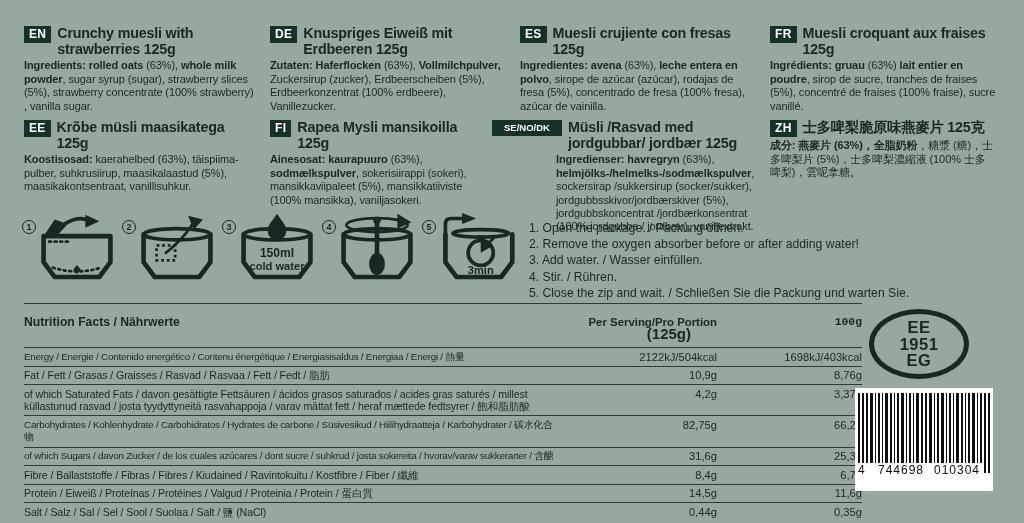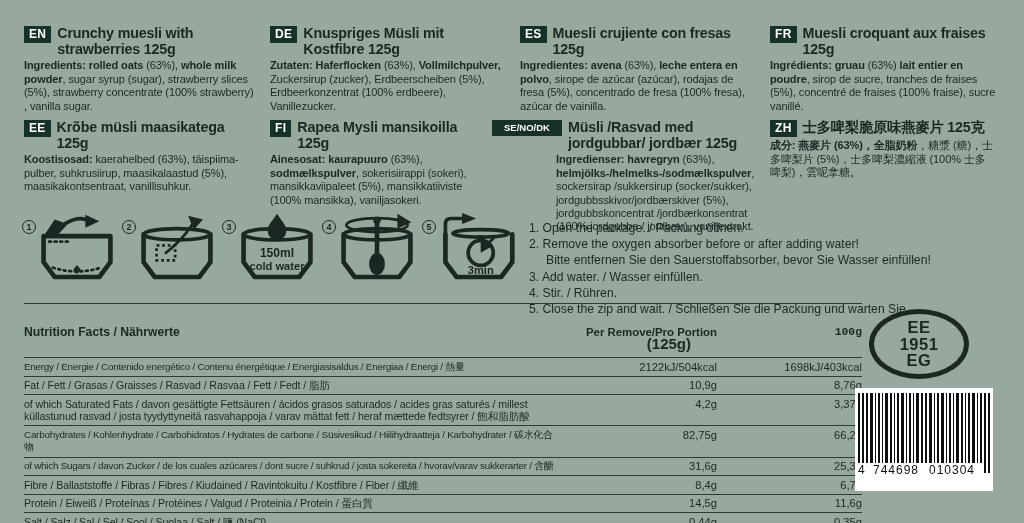--- a/index.html
+++ b/index.html
@@ -39,61 +39,61 @@
   .dashsq{stroke:var(--ink);stroke-width:3;fill:none;stroke-dasharray:3 3;}
   .ictxt{font-family:"Liberation Sans",sans-serif;font-weight:bold;fill:var(--ink);}
 
   
   .instructions{position:absolute;left:529px;top:220px;font-size:12.2px;line-height:16.2px;}
   .instr-line.indent{padding-left:17px;}
 
   
   .ntable{position:absolute;left:24px;top:303px;width:838px;}
   .t-row{display:flex;align-items:flex-start;border-top:1.5px solid var(--line);padding:2.5px 0;}
-  .t-head{align-items:flex-start;padding:22px 0 7px;}
+  .t-head{align-items:flex-start;padding:12px 0 7px;}
   .lbl{flex:1;font-size:10.6px;letter-spacing:-.1px;padding-right:6px;line-height:12.6px;}
   .condensed .lbl{font-size:9.9px;letter-spacing:-.25px;}
   .v1{flex:0 0 150px;text-align:right;font-size:11.2px;}
   .v2{flex:0 0 145px;text-align:right;font-size:11.2px;}
   .t-head .lbl{font-size:12.2px;font-weight:bold;letter-spacing:0;}
   .t-head .v1{font-weight:bold;font-size:11.4px;line-height:12px;}
   .t-head .v1 .sub{display:block;font-weight:bold;font-size:15px;padding-right:26px;}
   .t-head .v2{font-weight:bold;font-size:11.4px;font-family:Liberation Mono, monospace;}
 
   
   .stamp{position:absolute;left:869px;top:309px;width:100px;height:70px;border:5px solid var(--ink);
          border-radius:50%;display:flex;flex-direction:column;align-items:center;justify-content:center;
          font-weight:bold;font-size:16.5px;line-height:1.0;letter-spacing:.5px;}
 
   
   .barcode{position:absolute;left:855px;top:388px;width:138px;height:103px;background:var(--barcode-bg);
            padding:5px 3px 2px;}
   .barcode svg{display:block;margin:0 auto;}
   .bc-digits{display:flex;align-items:center;font-size:12px;color:var(--bar);margin-top:-12px;position:relative;}
   .bc-digits .g1{flex:0 0 10px;background:var(--barcode-bg);}
-  .bc-digits .g2,.bc-digits .g3{flex:0 0 56px;text-align:center;background:var(--barcode-bg);letter-spacing:1px;}
+  .bc-digits .g2,.bc-digits .g3{flex:0 0 56px;text-align:right;background:var(--barcode-bg);letter-spacing:1px;}
 </style>
 </head>
 <body>
 
 <div class="page">
 
   <div class="lang-row row1" id="lang-row1">
     <section class="lang">
       <div class="lang-head">
         <span class="badge">EN</span>
         <span class="title">Crunchy muesli with strawberries 125g</span>
       </div>
       <p class="body"><span class="b">Ingredients: rolled oats </span><span>(63%), </span><span class="b">whole milk powder</span><span>, sugar syrup (sugar), strawberry slices (5%), strawberry concentrate (100% strawberry) , vanilla sugar.</span></p>
     </section>
 
     <section class="lang">
       <div class="lang-head">
         <span class="badge">DE</span>
-        <span class="title">Knuspriges Müsli mit Kostfibre 125g</span>
+        <span class="title">Knuspriges Eiweiß mit Erdbeeren 125g</span>
       </div>
       <p class="body"><span class="b">Zutaten: Haferflocken </span><span>(63%), </span><span class="b">Vollmilchpulver,</span><span> Zuckersirup (zucker), Erdbeerscheiben (5%), Erdbeerkonzentrat (100% erdbeere), Vanillezucker.</span></p>
     </section>
 
     <section class="lang">
       <div class="lang-head">
         <span class="badge">ES</span>
         <span class="title">Muesli crujiente con fresas 125g</span>
       </div>
       <p class="body"><span class="b">Ingredientes: avena </span><span>(63%), </span><span class="b">leche entera en polvo</span><span>, sirope de azúcar (azúcar), rodajas de fresa (5%), concentrado de fresa (100% fresa), azúcar de vainilla.</span></p>
@@ -200,34 +200,33 @@
         <text class="ictxt" x="48" y="67" font-size="12" text-anchor="middle">3min</text>
       </svg>
     </div>
   </div>
 
   <div class="instructions" id="instructions">
     <div class="instr-line">1. Open the package. / Packung öffnen.</div>
 
     <div class="instr-line">2. Remove the oxygen absorber before or after adding water!</div>
 
-    <div class="instr-line indent">Bitte entfernen Sie den Sauerstoffabsorber, bevor Sie Wasser einfüllen!</div>
 
     <div class="instr-line">3. Add water. / Wasser einfüllen.</div>
 
     <div class="instr-line">4. Stir. / Rühren.</div>
 
     <div class="instr-line">5. Close the zip and wait. / Schließen Sie die Packung und warten Sie.</div>
   </div>
 
   <div class="ntable">
     <div class="t-row t-head">
       <div class="lbl">Nutrition Facts / Nährwerte</div>
       <div class="v1">
-        <span>Per Remove/Pro Portion</span>
+        <span>Per Serving/Pro Portion</span>
         <span class="sub">(125g)</span>
       </div>
       <div class="v2">100g</div>
     </div>
     <div id="nrows">
     <div class="t-row condensed">
       <div class="lbl">Energy / Energie / Contenido energético / Contenu énergétique / Energiasisaldus / Energiaa / Energi / 熱量</div>
       <div class="v1">2122kJ/504kcal</div>
       <div class="v2">1698kJ/403kcal</div>
     </div>

